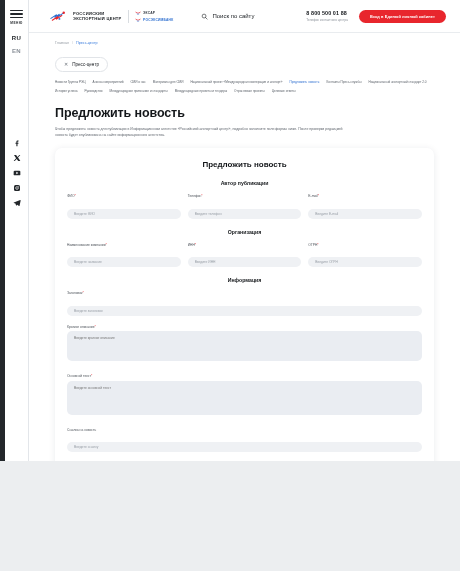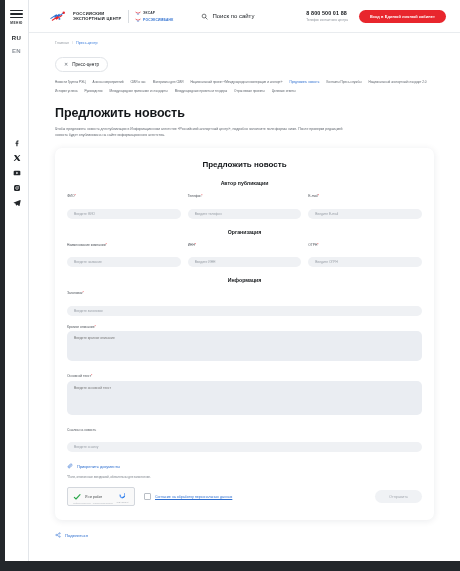--- a/index.html
+++ b/index.html
@@ -11,21 +11,21 @@
     height: 571px;
     overflow: hidden;
     background: #eceef0;
     font-family: "Liberation Sans", sans-serif;
     color: #1c1c1c;
     -webkit-font-smoothing: antialiased;
   }
   .viewport {
     position: relative;
     width: 460px;
-    height: 571px;
+    height: 461px;
     background: #6d28d9;
     overflow: hidden;
   }
 
   
   .frame-left {
     position: absolute;
     left: 0; top: 0;
     width: 5px; height: 571px;
     background: #23272b;

